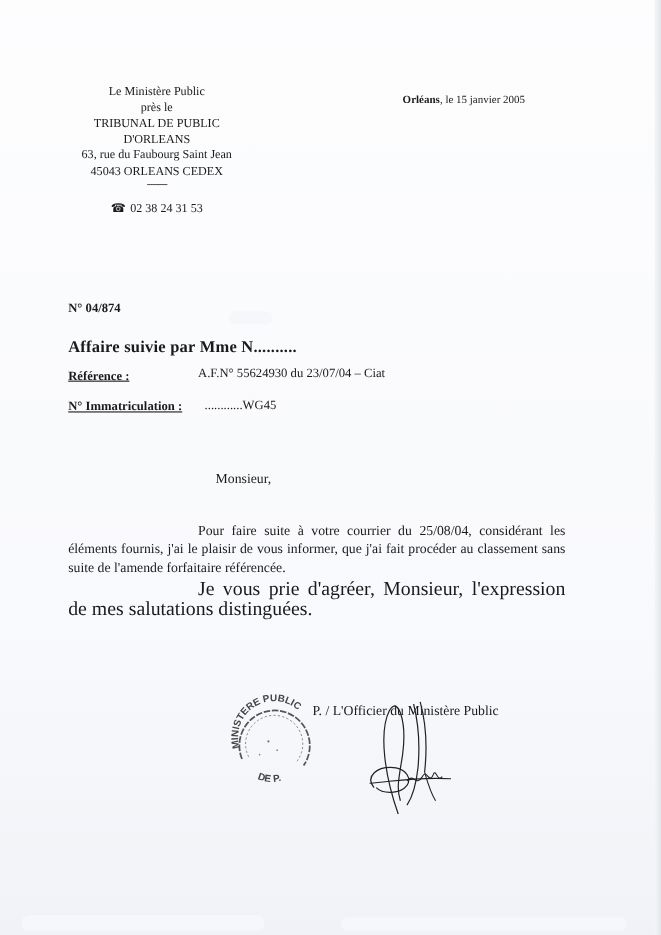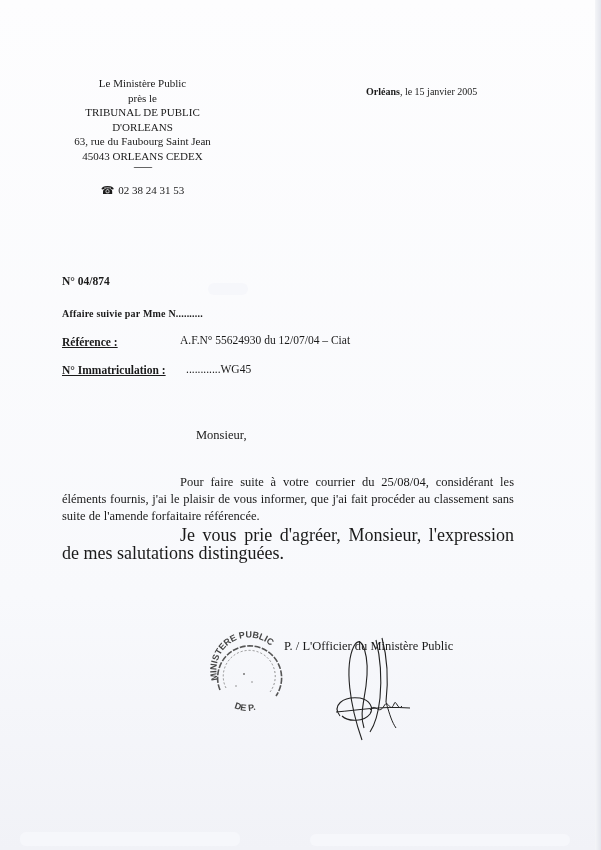--- a/index.html
+++ b/index.html
@@ -27,21 +27,21 @@
     .sender .phone { display: block; margin-top: 12px; font-size: 11px; }
     .phone-icon { display: inline-block; font-size: 11px; margin-right: 4px; }
     .date {
       position: absolute; left: 366px; top: 86px; font-size: 10px; white-space: nowrap; text-align: right;
     }
     .date b { font-weight: bold; }
     .refno {
       position: absolute; left: 62px; top: 275px; font-size: 11.5px; font-weight: bold;
     }
     .affaire {
-      position: absolute; left: 62px; top: 285px; font-size: 10px; font-weight: bold;
+      position: absolute; left: 62px; top: 285px; font-size: 15px; font-weight: bold;
       letter-spacing: 0.2px;
       margin-top: 23px;
     }
     .ref-label, .immat-label {
       position: absolute; left: 62px; font-size: 11.5px; font-weight: bold; text-decoration: underline;
       white-space: nowrap;
     }
     .ref-label { top: 336px; }
     .immat-label { top: 364px; font-family: Liberation Serif, serif; }
     .ref-value, .immat-value {
@@ -94,21 +94,21 @@
     </span>
   </div>
 
   <div class="date"><b>Orléans</b><span>, le 15 janvier 2005</span></div>
 
   <div class="refno">N° 04/874</div>
   <div class="affaire">Affaire suivie par Mme N..........</div>
   <div class="redaction" style="left:208px;top:283px;width:40px;height:12px;"></div>
 
   <div class="ref-label">Référence :</div>
-  <div class="ref-value">A.F.N°  55624930 du 12/07/04  –  Ciat</div>
+  <div class="ref-value">A.F.N°  55624930 du 23/07/04  –  Ciat</div>
 
   <div class="immat-label">N° Immatriculation :</div>
   <div class="immat-value">............WG45</div>
 
   <div class="salutation">Monsieur,</div>
 
   <div class="para1"><span class="indent"></span><span>Pour faire suite à votre courrier  du 25/08/04, considérant les éléments fournis, j'ai  le plaisir de vous informer, que j'ai fait procéder au classement sans suite de l'amende forfaitaire référencée.</span></div>
 
   <div class="para2"><span class="indent"></span><span>Je vous prie d'agréer,  Monsieur, l'expression de mes salutations distinguées.</span></div>
 

